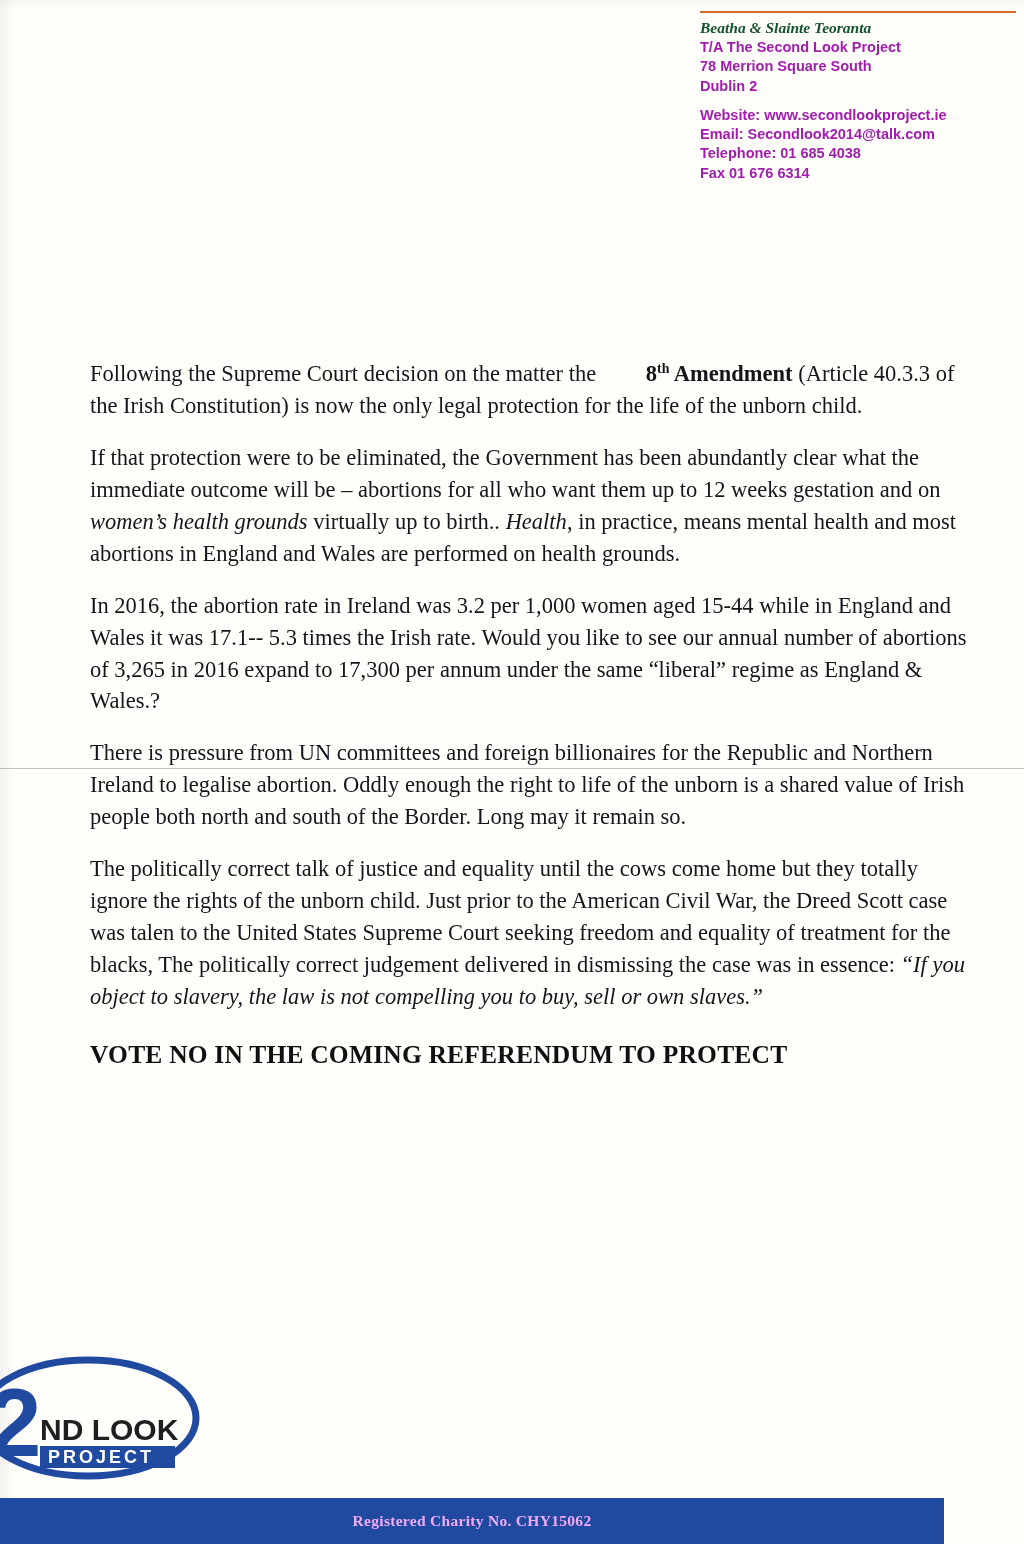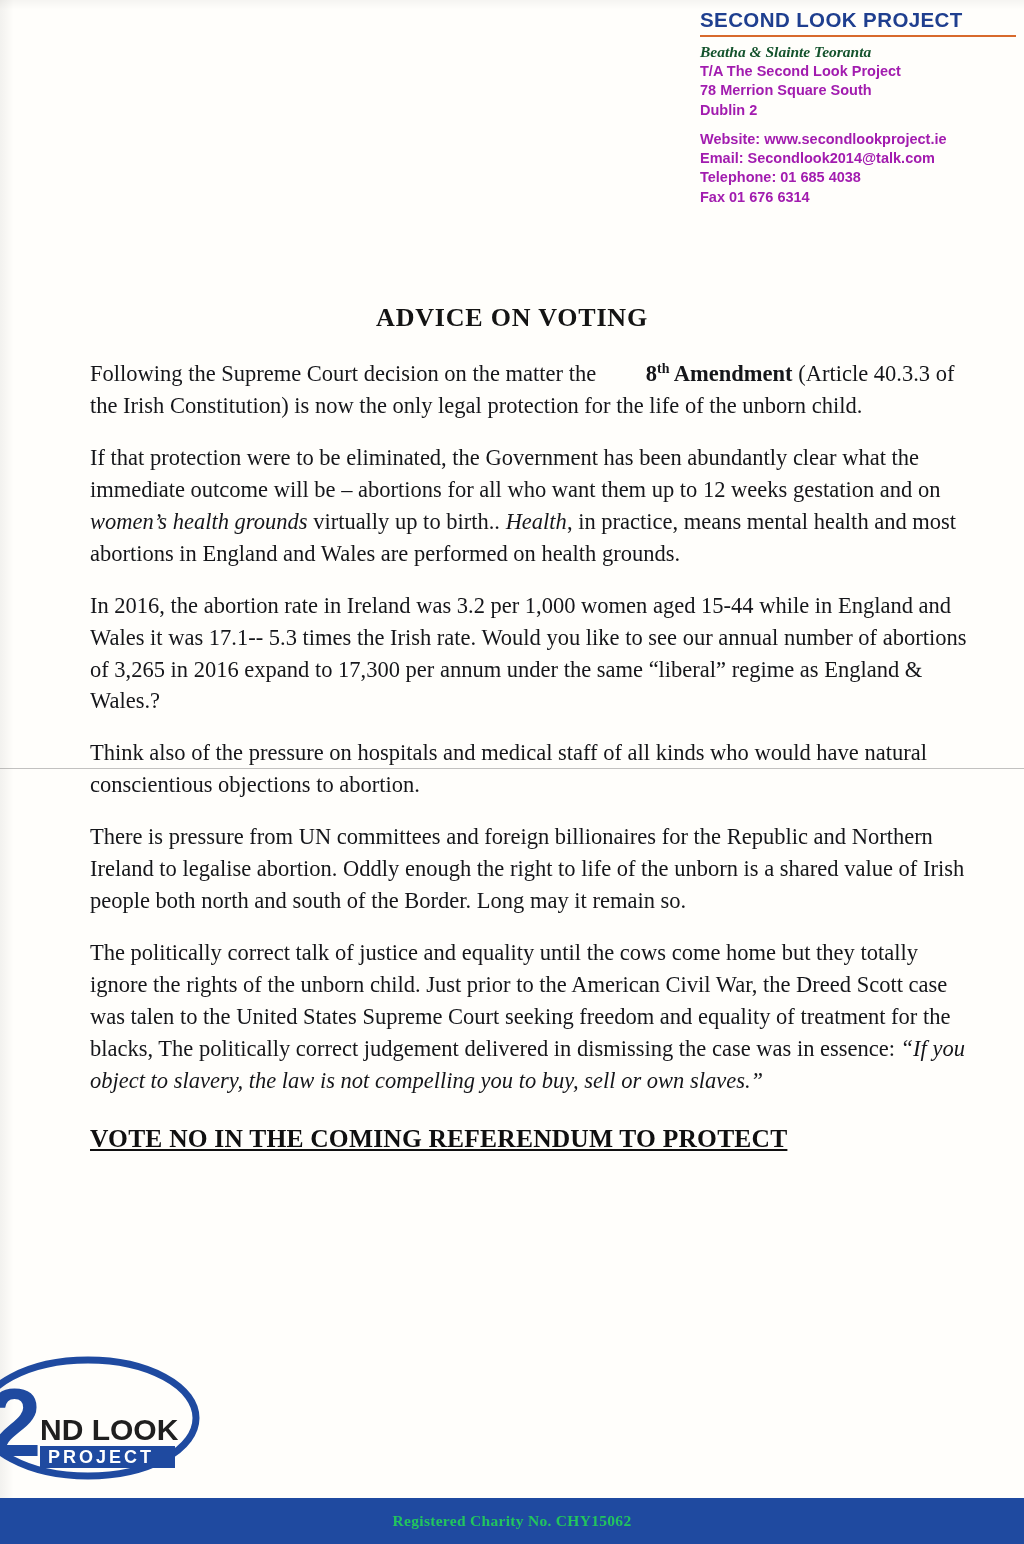--- a/index.html
+++ b/index.html
@@ -97,21 +97,20 @@
     vertical-align: super;
     font-weight: bold;
   }
   .closing {
     font-size: 25.5px;
     font-weight: bold;
     line-height: 1.28;
     margin-top: 26px;
     color: #101010;
     letter-spacing: 0.2px;
-    text-decoration: underline;
   }
 
   
   .scan-line {
     position: absolute;
     left: 0;
     top: 768px;
     width: 1024px;
     height: 1px;
     background: rgba(120,120,120,0.45);
@@ -125,24 +124,24 @@
     width: 250px;
     height: 135px;
   }
   .logo svg { display: block; }
 
   
   .footer-bar {
     position: absolute;
     left: 0;
     bottom: 0;
-    width: 1024px;
+    width: 944px;
     height: 46px;
     background: #1f4aa0;
-    color: #22c55e;
+    color: #f0abfc;
     display: flex;
     align-items: center;
     justify-content: center;
   }
   .footer-text {
     font-family: "Liberation Serif", serif;
     font-weight: bold;
     font-size: 15.5px;
     letter-spacing: 0.3px;
   }
@@ -161,40 +160,37 @@
 </style>
 </head>
 <body>
 
 <div class="page">
 
   <div class="edge-top"></div>
   <div class="edge-left"></div>
 
   <div class="letterhead">
-    <div class="lh-title">SECOND LOOK PROJECT</div>
     <div class="lh-rule"></div>
     <div class="lh-company">Beatha &amp; Slainte Teoranta</div>
     <div class="lh-line">T/A The Second Look Project</div>
     <div class="lh-line">78 Merrion Square South</div>
     <div class="lh-line">Dublin 2</div>
     <div class="lh-gap"></div>
     <div class="lh-line">Website: www.secondlookproject.ie</div>
     <div class="lh-line">Email: Secondlook2014@talk.com</div>
     <div class="lh-line">Telephone: 01 685 4038</div>
     <div class="lh-line">Fax 01 676 6314</div>
   </div>
 
-  <div class="doc-title">ADVICE ON VOTING</div>
 
   <div class="content">
     <p class="para" id="p1">Following the Supreme Court decision on the matter the <b>8<sup>th</sup> Amendment</b> (Article 40.3.3 of the Irish Constitution) is now the only legal protection for the life of the unborn child.</p>
     <p class="para" id="p2">If that protection were to be eliminated, the Government has been abundantly clear what the immediate outcome will be – abortions for all who want them up to 12 weeks gestation and on <i>women’s health grounds</i> virtually up to birth.. <i>Health</i>, in practice, means mental health and most abortions in England and Wales are performed on health grounds.</p>
     <p class="para" id="p3">In 2016, the abortion rate in Ireland was 3.2 per 1,000 women aged 15-44 while in England and Wales it was 17.1-- 5.3 times the Irish rate.  Would you like to see our annual number of abortions of 3,265 in 2016 expand to 17,300 per annum under the same “liberal” regime as England &amp; Wales.?</p>
-    <p class="para" id="p4">Think also of the pressure on hospitals and medical staff of all kinds who would have natural conscientious objections to abortion.</p>
     <p class="para" id="p5">There is pressure from UN committees and foreign billionaires for the Republic and Northern Ireland to legalise abortion.  Oddly enough the right to life of the unborn is a shared value of Irish people both north and south of the Border. Long may it remain so.</p>
     <p class="para" id="p6">The politically correct talk of justice and equality until the cows come home but they totally ignore the rights of the unborn child. Just prior to the American Civil War, the Dreed Scott case was talen to the United States Supreme Court seeking freedom and equality of treatment for the blacks,  The politically correct judgement delivered in dismissing the case was in essence: <i>“If you object to slavery, the law is not compelling you to buy, sell or own slaves.”</i></p>
     <div class="closing">
       <div>VOTE NO IN THE COMING REFERENDUM TO PROTECT</div>
     </div>
   </div>
 
   <div class="scan-line"></div>
 
   <div class="logo">

